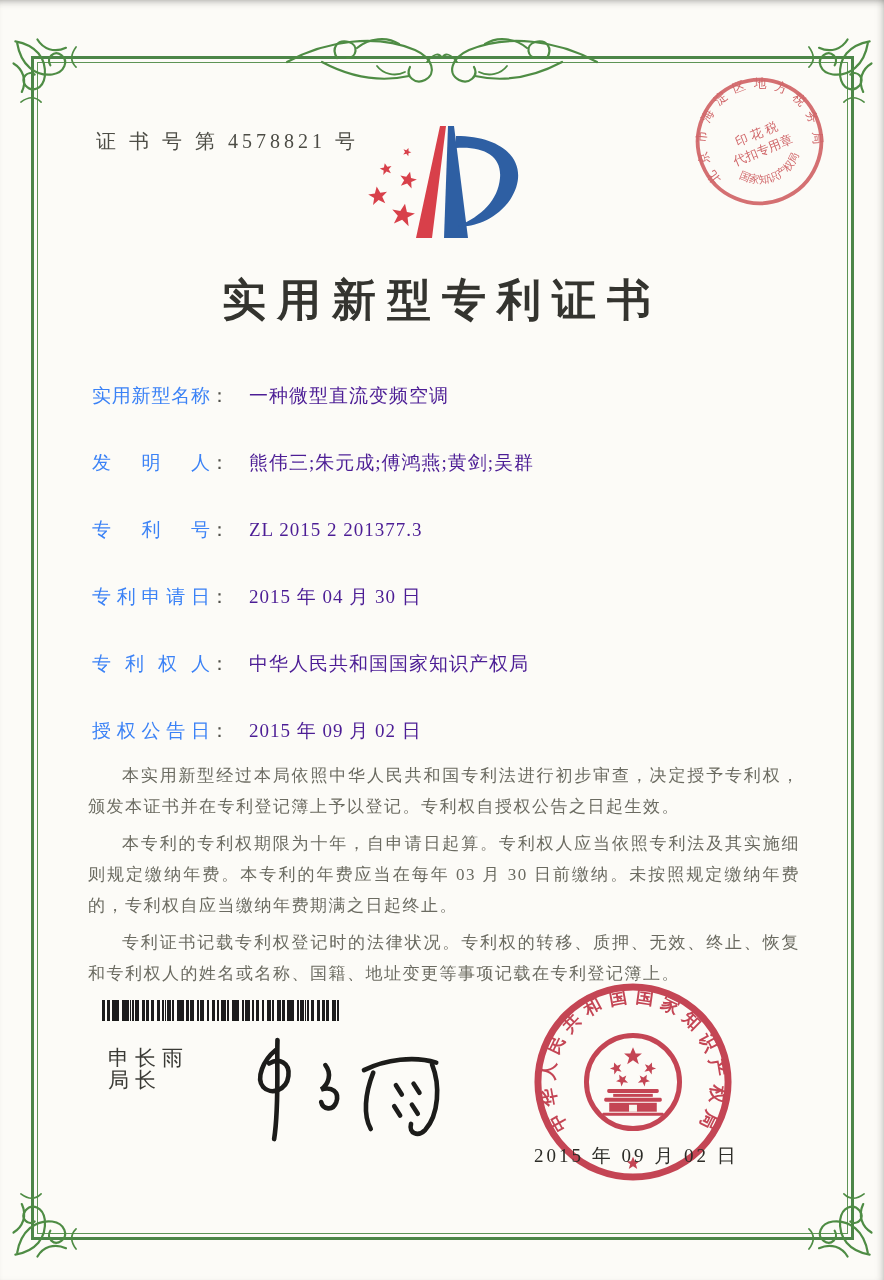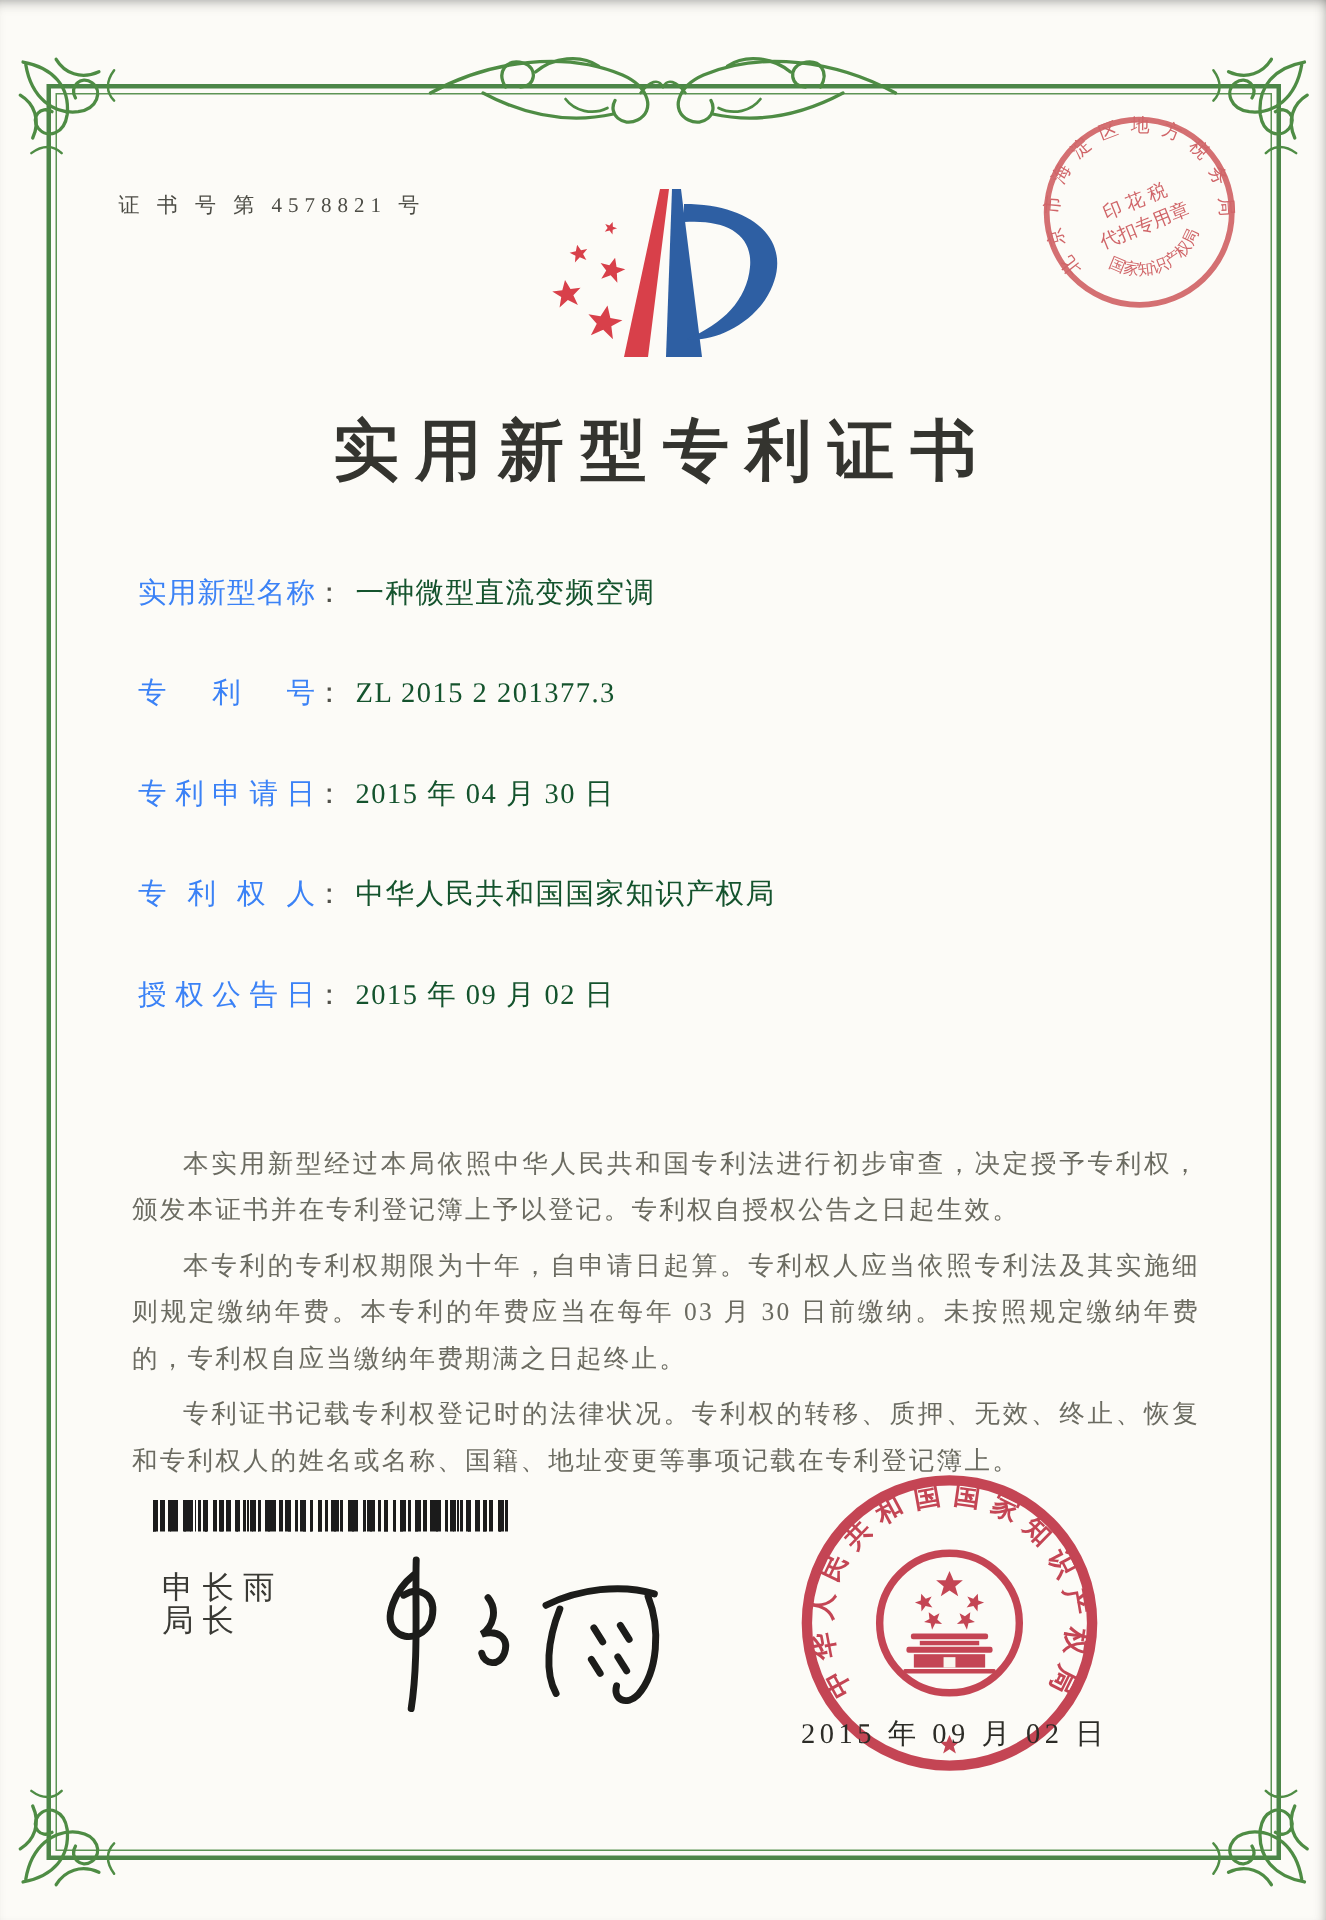--- a/index.html
+++ b/index.html
@@ -12,28 +12,28 @@
   
   .frame{position:absolute;left:31px;top:56px;right:30px;bottom:40px;border:3px solid #4c8648;}
   .frame::after{content:"";position:absolute;inset:3px;border:1px solid #5d9455;}
   .corner{position:absolute;width:92px;height:92px;z-index:3;}
   .corner.tl{left:8px;top:34px;}
   .corner.tr{right:7px;top:34px;transform:scaleX(-1);}
   .corner.bl{left:8px;bottom:18px;transform:scaleY(-1);}
   .corner.br{right:7px;bottom:18px;transform:scale(-1,-1);}
   .top-orn{position:absolute;left:50%;top:22px;transform:translateX(-50%);z-index:3;}
   
-  .certno{position:absolute;left:79px;top:128px;font-size:14px;letter-spacing:4px;color:#4c4c45;}
+  .certno{position:absolute;left:96px;top:128px;font-size:20px;letter-spacing:4px;color:#4c4c45;}
   .title{position:absolute;left:0;top:260px;width:100%;text-align:center;font-size:44px;
          font-weight:600;letter-spacing:11px;color:#34342f;margin-top:11px;}
   .fields{position:absolute;left:92px;top:382px;width:720px;}
   .frow{height:27px;line-height:27px;margin-bottom:40px;font-size:19px;color:#55554d;white-space:nowrap;}
   .flabel{display:inline-block;width:118px;text-align:justify;text-align-last:justify;color:#3b82f6;vertical-align:top;}
   .fcolon{color:#51514a;}
-  .fvalue{margin-left:8px;letter-spacing:1px;color:#14532d;}
+  .fvalue{margin-left:20px;letter-spacing:1px;color:#4c1d95;}
   .bodytext{position:absolute;left:88px;top:760px;width:712px;font-size:17px;line-height:31px;
             color:#6b6b61;letter-spacing:1.5px;text-align:justify;}
   .bodytext p{margin:0 0 6px 0;text-indent:2em;}
   .barcode{position:absolute;left:102px;top:1000px;width:238px;height:21px;
     background:
       repeating-linear-gradient(90deg,#1b1b1b 0 2px,transparent 2px 5px),
       repeating-linear-gradient(90deg,#1b1b1b 0 3px,transparent 3px 11px),
       repeating-linear-gradient(90deg,#1b1b1b 0 1px,transparent 1px 7px);
   }
   .signer-title{position:absolute;left:108px;top:1066px;font-size:21px;letter-spacing:6px;color:#3a3a35;}
@@ -145,20 +145,23 @@
       <text x="0" y="-4" text-anchor="middle" font-family="Liberation Sans, sans-serif" font-size="13" fill="#cf5a5f">印 花 税</text>
       <text x="0" y="14" text-anchor="middle" font-family="Liberation Sans, sans-serif" font-size="13" fill="#cf5a5f">代扣专用章</text>
     </svg>
   </div>
 
   <div class="title">实用新型专利证书</div>
 
   <div class="fields">
     <div class="frow">
       <span class="flabel">实用新型名称</span><span class="fcolon">：</span><span class="fvalue">一种微型直流变频空调</span>
+    </div>
+    <div class="frow">
+      <span class="flabel">发明人</span><span class="fcolon">：</span><span class="fvalue">熊伟三;朱元成;傅鸿燕;黄剑;吴群</span>
     </div>
     <div class="frow">
       <span class="flabel">专利号</span><span class="fcolon">：</span><span class="fvalue">ZL 2015 2 201377.3</span>
     </div>
     <div class="frow">
       <span class="flabel">专利申请日</span><span class="fcolon">：</span><span class="fvalue">2015 年 04 月 30 日</span>
     </div>
     <div class="frow">
       <span class="flabel">专利权人</span><span class="fcolon">：</span><span class="fvalue">中华人民共和国国家知识产权局</span>
     </div>

